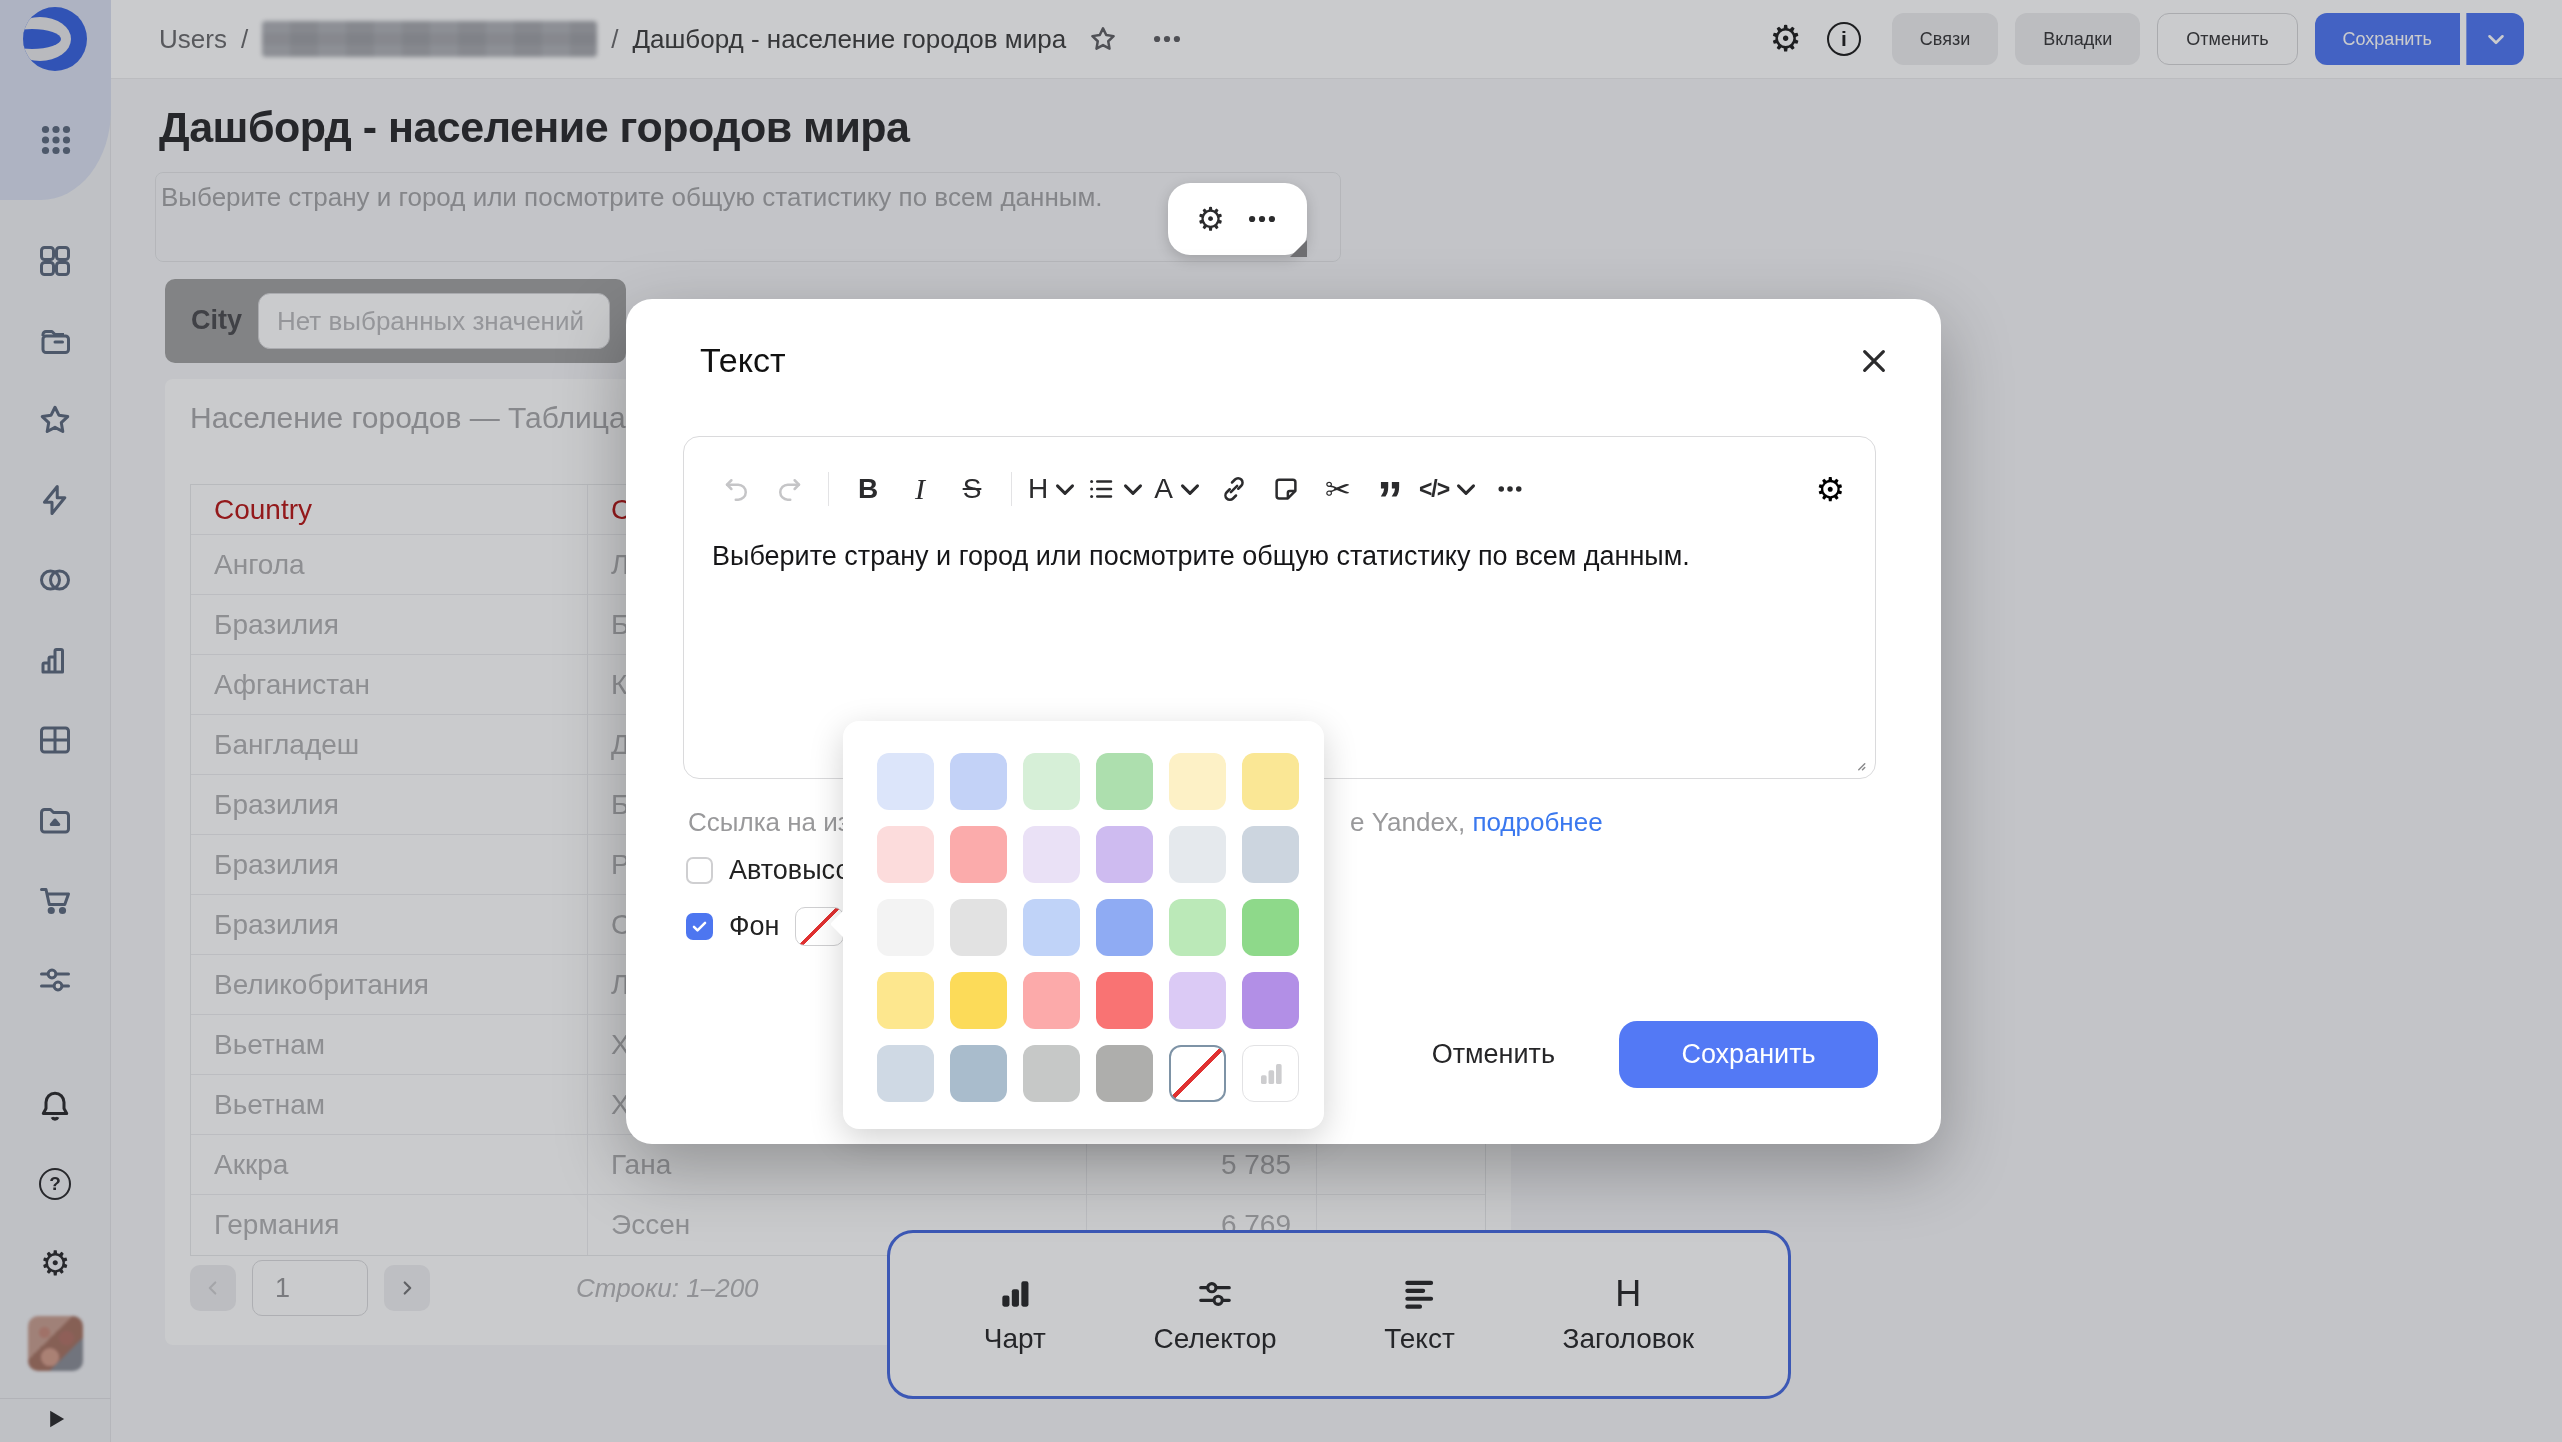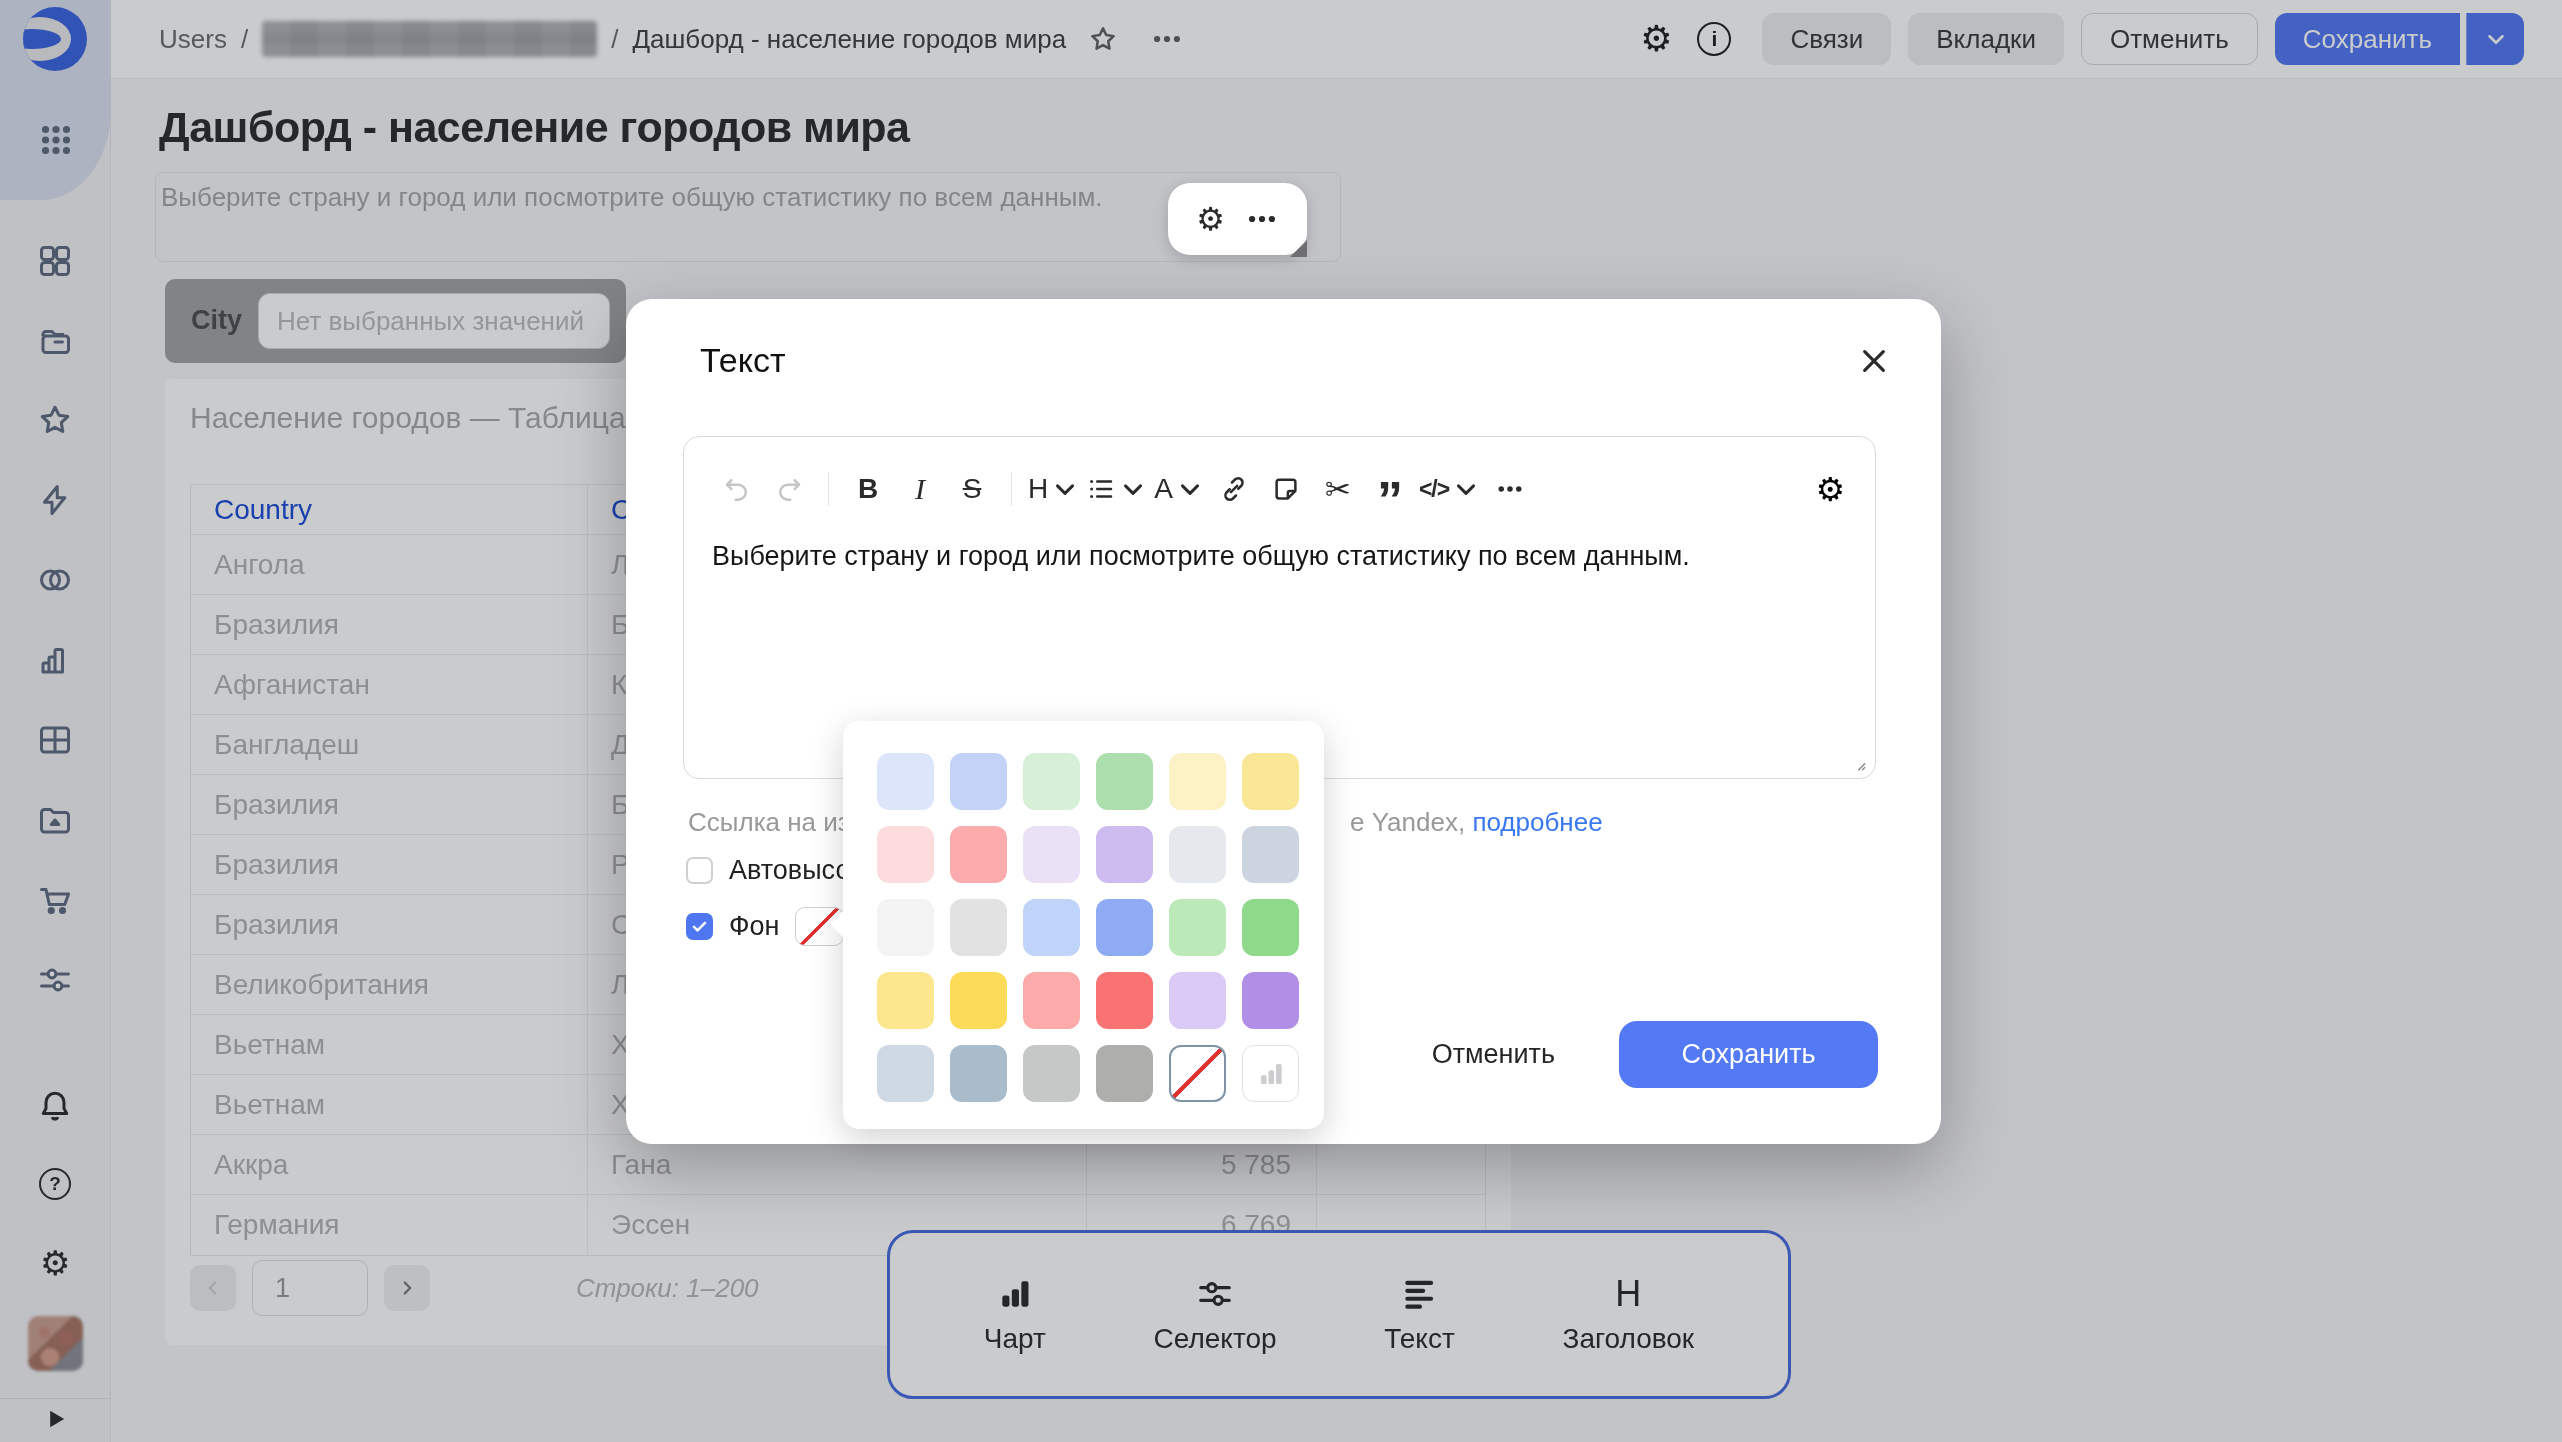--- a/index.html
+++ b/index.html
@@ -34,21 +34,21 @@
   .crumb-blur { width:335px; height:36px; border-radius:4px;
      background: repeating-linear-gradient(90deg,#d3d4d7 0 28px,#c9cacd 28px 56px), repeating-linear-gradient(0deg,#d6d7da 0 12px, #cccdd0 12px 24px);
      background-blend-mode:multiply; filter:blur(2px); }
   .crumb-current { color:#424242; }
   .crumb-icon { width:30px; height:30px; color:#626266; }
   .dots-icon { width:34px; height:34px; color:#626266; }
   .top-actions { position:absolute; right:38px; top:0; height:78px; display:flex; align-items:center; gap:17px; }
   .top-gear { font-size:36px; color:#222; line-height:1; margin-right:8px; }
   .info-glyph { width:34px; height:34px; border:2.6px solid #222; border-radius:50%; color:#222; font-size:21px; font-weight:700;
      display:flex; align-items:center; justify-content:center; font-style:normal; margin-right:14px; }
-  .btn { height:52px; padding:0 28px; border-radius:12px; font-size:26px; display:flex; align-items:center; justify-content:center; cursor:pointer; }
+  .btn { height:52px; padding:0 28px; border-radius:12px; font-size:18px; display:flex; align-items:center; justify-content:center; cursor:pointer; }
   .btn-gray { background:#ededef; color:#3b3b3d; }
   .btn-outline { background:transparent; border:1.5px solid #d6d6d8; color:#3b3b3d; }
   .btn-blue { background:var(--header_save); color:#fff; }
   .btn-split { width:58px; padding:0; margin-left:-11px; }
   .btn-split svg { width:26px; height:26px; color:#fff; }
 
   
   .canvas { position:absolute; left:111px; top:79px; width:2451px; height:1363px; background:#f6f7f9; z-index:1; }
   .page-title { position:absolute; left:48px; top:24px; font-size:43px; font-weight:700; color:#2e2e30; letter-spacing:-0.5px; }
   .text-widget { position:absolute; left:44px; top:93px; width:1186px; height:90px; border:1px solid rgba(0,0,0,0.07); border-radius:8px; }
@@ -56,21 +56,21 @@
   .city-card { position:absolute; left:54px; top:200px; width:461px; height:84px; background:#a3a3a3; border-radius:10px; }
   .city-label { position:absolute; left:26px; top:26px; font-size:27px; font-weight:600; color:#4f4f52; }
   .city-input { position:absolute; left:93px; top:14px; width:352px; height:56px; border:1.5px solid #d7d7d9; border-radius:12px; background:#fff; }
   .city-input span { position:absolute; left:18px; top:12px; font-size:26px; color:#bcbcbe; white-space:nowrap; }
 
   .table-card { position:absolute; left:54px; top:300px; width:1346px; height:966px; background:#fff; border-radius:8px; }
   .table-title { position:absolute; left:25px; top:22px; font-size:30px; color:#aaaaac; white-space:nowrap; }
   .tbl { position:absolute; left:25px; top:105px; width:1296px; border:1px solid #e8e9eb; }
   .trow { display:grid; grid-template-columns:397px 499px 230px 1fr; height:60px; border-bottom:1px solid #eeeef0; }
   .thead-row { height:50px; }
-  .thead-row .tcell { color:#1d4ed8; font-weight:500; }
+  .thead-row .tcell { color:#b91c1c; font-weight:500; }
   .trow:last-child { border-bottom:none; }
   .tcell { display:flex; align-items:center; padding:0 23px; font-size:28px; color:#b2b2b4; border-right:1px solid #eeeef0; overflow:hidden; white-space:nowrap; }
   .tcell:last-child { border-right:none; }
   .tcell.value { justify-content:flex-end; padding-right:25px; }
   .pager { position:absolute; left:25px; top:881px; display:flex; align-items:center; gap:16px; }
   .pg-btn { width:46px; height:46px; border-radius:10px; background:#eeeef0; display:flex; align-items:center; justify-content:center; }
   .pg-btn svg { width:22px; height:22px; }
   .pg-prev { color:#cfcfd1; }
   .pg-next { background:#f0f0f2; color:#77777a; }
   .pg-input { width:116px; height:56px; border:1.5px solid #dcdcde; border-radius:10px; display:flex; align-items:center; padding-left:22px; font-size:27px; color:#99999b; background:#fff; }

